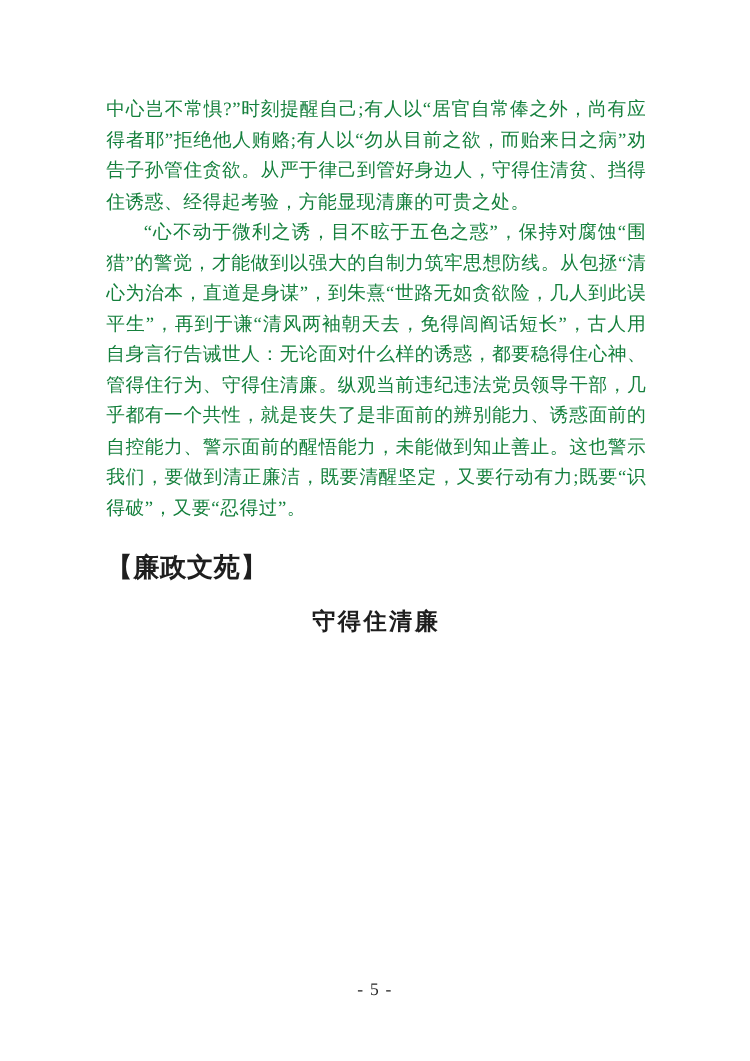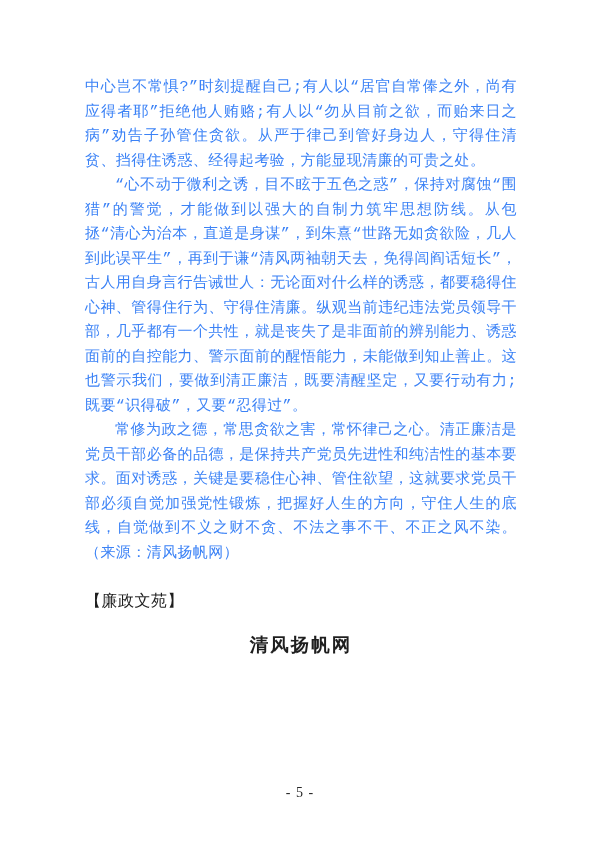--- a/index.html
+++ b/index.html
@@ -20,28 +20,27 @@
     top: 76px;
     left: 85px;
     width: 432px;
   }
   p.para {
     font-size: 15px;
     line-height: 24.5px;
     letter-spacing: 0.4px;
     text-align: justify;
     text-indent: 2em;
-    color: #3b82f6;
-    font-family: Liberation Mono, monospace;
+    color: #15803d;
   }
   p.para.no-indent { text-indent: 0; }
   .section-header {
     margin-top: 23px;
-    font-size: 16px;
-    font-weight: normal;
+    font-size: 21px;
+    font-weight: bold;
     line-height: 24.5px;
     letter-spacing: 0.5px;
     color: #1e1e1e;
   }
   .article-title {
     margin-top: 18px;
     margin-bottom: 31px;
     font-size: 18.5px;
     font-weight: bold;
     text-align: center;
@@ -60,18 +59,17 @@
     color: #262626;
   }
 </style>
 </head>
 <body>
 
 <div class="page">
   <div class="content">
     <p class="para no-indent">中心岂不常惧?”时刻提醒自己;有人以“居官自常俸之外，尚有应得者耶”拒绝他人贿赂;有人以“勿从目前之欲，而贻来日之病”劝告子孙管住贪欲。从严于律己到管好身边人，守得住清贫、挡得住诱惑、经得起考验，方能显现清廉的可贵之处。</p>
     <p class="para">“心不动于微利之诱，目不眩于五色之惑”，保持对腐蚀“围猎”的警觉，才能做到以强大的自制力筑牢思想防线。从包拯“清心为治本，直道是身谋”，到朱熹“世路无如贪欲险，几人到此误平生”，再到于谦“清风两袖朝天去，免得闾阎话短长”，古人用自身言行告诫世人：无论面对什么样的诱惑，都要稳得住心神、管得住行为、守得住清廉。纵观当前违纪违法党员领导干部，几乎都有一个共性，就是丧失了是非面前的辨别能力、诱惑面前的自控能力、警示面前的醒悟能力，未能做到知止善止。这也警示我们，要做到清正廉洁，既要清醒坚定，又要行动有力;既要“识得破”，又要“忍得过”。</p>
-    <p class="para">常修为政之德，常思贪欲之害，常怀律己之心。清正廉洁是党员干部必备的品德，是保持共产党员先进性和纯洁性的基本要求。面对诱惑，关键是要稳住心神、管住欲望，这就要求党员干部必须自觉加强党性锻炼，把握好人生的方向，守住人生的底线，自觉做到不义之财不贪、不法之事不干、不正之风不染。（来源：清风扬帆网）</p>
     <div class="section-header">【廉政文苑】</div>
-    <div class="article-title">清风扬帆网</div>
+    <div class="article-title">守得住清廉</div>
   </div>
   <div class="footer">- 5 -</div>
 </div>
 
 </body></html>

